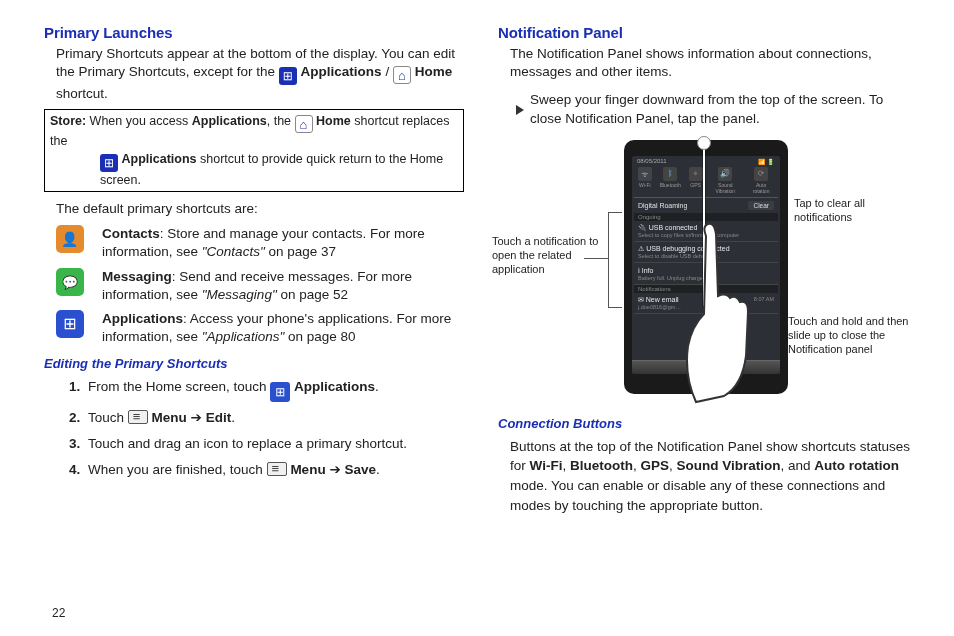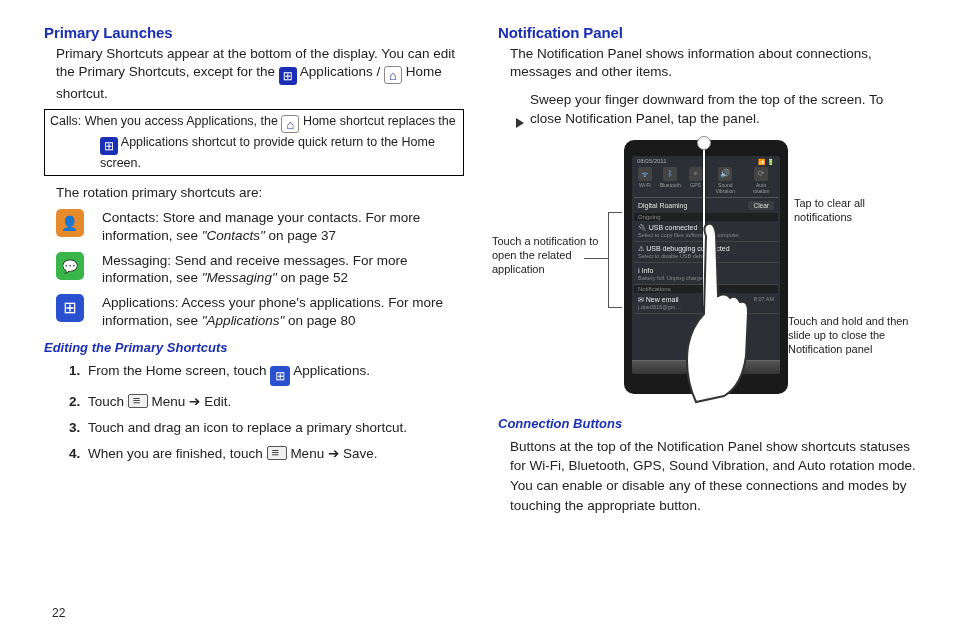--- a/index.html
+++ b/index.html
@@ -87,21 +87,21 @@
 
   .shortcut-row { display:flex; gap:18px; margin:7px 0 7px 12px; align-items:flex-start; }
   .shortcut-text { flex:1; line-height:1.32; }
 
   ol.steps { margin:4px 0 0 40px; }
   ol.steps li { margin:7px 0; line-height:1.4; padding-left:4px;}
   ol.steps li::marker { font-weight:700; }
 
   .arrow::after { content:" ➔ "; font-weight:400; }
 
-  .callout-row { display:flex; gap:6px; align-items:flex-end; margin:10px 0 4px 18px; }
+  .callout-row { display:flex; gap:6px; align-items:center; margin:10px 0 4px 18px; }
   .triangle { width:0; height:0; border-top:5px solid transparent; border-bottom:5px solid transparent; border-left:8px solid #333; flex-shrink:0;}
 
   .figure-area { position:relative; height:270px; margin:8px 0; }
   .phone {
     position:absolute; left:126px; top:4px; width:164px; height:254px;
     background:#1a1a1a; border-radius:10px; padding:16px 8px 20px 8px;
   }
   .screen { background:#2c2f36; width:100%; height:100%; border-radius:2px; padding:2px; font-size:7px; color:#c4c8cc; position:relative; overflow:hidden;}
   .status-bar { display:flex; justify-content:space-between; padding:0 3px; font-size:6px; color:#aaa;}
   .toggle-row { display:flex; justify-content:space-around; margin-top:2px; padding-bottom:3px; border-bottom:1px solid #555;}
@@ -136,41 +136,41 @@
 
   .swipe-line {
     position:absolute; left:205px; top:4px; width:2px; height:166px;
     background:#fff; box-shadow:0 0 0 1px rgba(0,0,0,.3);
   }
   .swipe-dot { position:absolute; left:199px; top:0px; width:14px; height:14px; border-radius:50%; background:#fff; border:1px solid #888;}
 
   .page-num { position:absolute; bottom:16px; left:52px; font-size:12px; }
 
   .italic { font-style: italic; }
-  b { font-weight: 400; }
+  b { font-weight: 700; }
 </style>
 </head>
 <body>
 
 <div class="col col-left">
   <h3 class="section">Primary Launches</h3>
   <p class="indent1">
     <span>Primary Shortcuts appear at the bottom of the display. You can edit the Primary Shortcuts, except for the </span>
     <span class="icon icon-apps"></span>
     <b>Applications</b><span> / </span>
     <span class="icon icon-home"></span>
     <b>Home</b><span> shortcut.</span>
   </p>
 
   <div class="note-box">
-    <b>Calls:</b><span> When you access </span><b>Applications</b><span>, the </span><span class="icon icon-home"></span> <b>Home</b><span> shortcut replaces the </span>
+    <b>Store:</b><span> When you access </span><b>Applications</b><span>, the </span><span class="icon icon-home"></span> <b>Home</b><span> shortcut replaces the </span>
     <span class="hang"><span class="icon icon-apps"></span> <b>Applications</b><span> shortcut to provide quick return to the Home screen.</span></span>
   </div>
 
-  <p class="indent1">The rotation primary shortcuts are:</p>
+  <p class="indent1">The default primary shortcuts are:</p>
 
   <div class="shortcut-row">
     <span class="icon-big icon-contacts"></span>
     <div class="shortcut-text"><b>Contacts</b><span>: Store and manage your contacts. For more information, see </span><span class="italic">"Contacts"</span><span> on page 37</span></div>
   </div>
   <div class="shortcut-row">
     <span class="icon-big icon-msg"></span>
     <div class="shortcut-text"><b>Messaging</b><span>: Send and receive messages. For more information, see </span><span class="italic">"Messaging"</span><span> on page 52</span></div>
   </div>
   <div class="shortcut-row">

